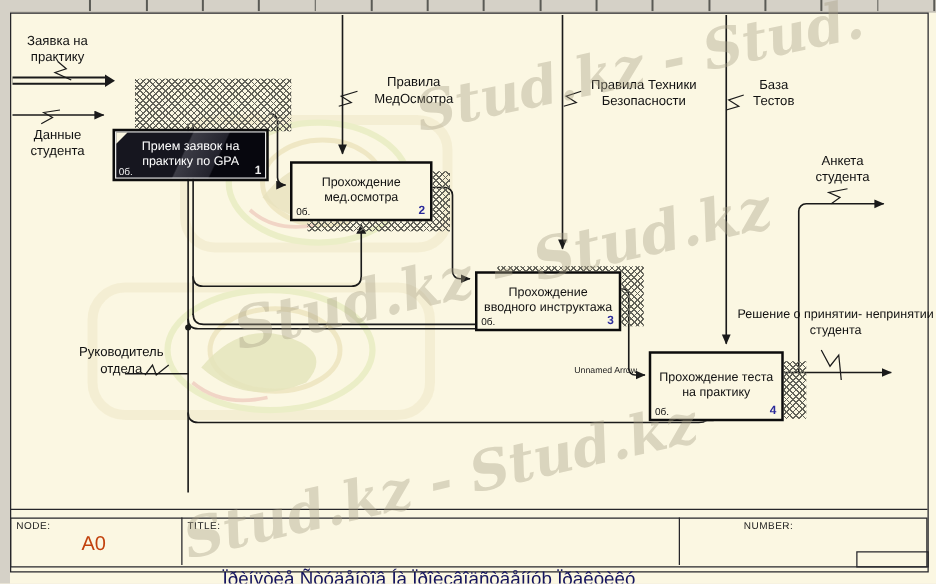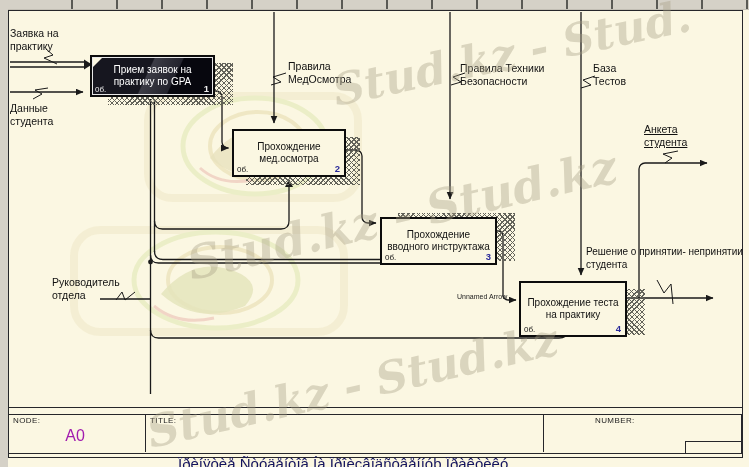--- a/index.html
+++ b/index.html
@@ -9,46 +9,46 @@
   .top-strip{position:absolute;left:0;top:0;width:749px;height:9px;background:#d5d1c7;
     background-image:repeating-linear-gradient(90deg,transparent 0 43.5px,#5a5a55 43.5px 45px);
     background-position:28px 0;border-bottom:1px solid #c2beb4;}
   .left-strip{position:absolute;left:0;top:0;width:8px;height:467px;background:#d5d1c7;}
   
   .sheet{position:absolute;left:8px;top:10px;width:733px;height:446px;border:1.6px solid #26262a;}
   .diag-bottom-line{position:absolute;left:8px;top:407px;width:734px;height:0;border-top:1.3px solid #26262a;}
   .kit-row{position:absolute;left:8px;top:414px;width:732px;height:38px;border:1.3px solid #26262a;}
   .kit-div{position:absolute;top:414px;height:38px;width:0;border-left:1.3px solid #26262a;}
   .kit-label{position:absolute;font-size:8px;letter-spacing:.4px;color:#222;}
-  .node-value{position:absolute;left:40px;top:427px;width:70px;text-align:center;font-size:16px;color:#a21caf;}
+  .node-value{position:absolute;left:40px;top:427px;width:70px;text-align:center;font-size:16px;color:#c2410c;}
   .title-value{position:absolute;left:178px;top:424px;font-size:15px;color:#14145e;white-space:nowrap;margin-top:31px;}
   .number-box{position:absolute;left:685px;top:441px;width:56px;height:11px;border:1.2px solid #26262a;}
   
   .shadow{position:absolute;
     background-image:repeating-linear-gradient(45deg,#63635a 0 1px,transparent 1px 3.6px),
                      repeating-linear-gradient(-45deg,#63635a 0 1px,transparent 1px 3.6px);}
   .box{position:absolute;border:2px solid #0c0c0c;background:#fbf7e2;display:flex;
        align-items:center;justify-content:center;text-align:center;
        font-size:10px;line-height:1.25;padding:1px 3px;box-sizing:border-box;}
   .box .cost{position:absolute;left:3px;bottom:0;font-size:8px;}
   .box .num{position:absolute;right:4px;bottom:0;font-size:9.5px;color:#2a2a9a;font-weight:bold;}
   .box.dark{background:linear-gradient(115deg,#16161f 45%,#3c3c46 46%,#23232d 66%,#07070e 67%);
-       color:#fff;box-shadow:inset 0 0 0 1px #e8e8e8;}
+       color:#fff;box-shadow:inset 0 0 0 1px #e8e8e8;margin-top:48px;}
   .box.dark .cost,.box.dark .num{color:#eee;}
   .box.dark::before{content:"";position:absolute;left:1px;top:1px;width:0;height:0;
        border-top:9px solid #fbf7e2;border-right:9px solid transparent;}
   
   .lbl{position:absolute;font-size:10.5px;line-height:1.25;white-space:pre-line;}
   .lbl.tiny{font-size:7px;color:#222;}
   
   .wm{position:absolute;font-family:"DejaVu Serif",serif;font-style:italic;font-weight:bold;
       color:#a79f85;opacity:.38;white-space:nowrap;transform-origin:left top;pointer-events:none;z-index:9;}
   .logo{position:absolute;opacity:.5;pointer-events:none;z-index:0;}
   svg.net{position:absolute;left:0;top:0;z-index:2;}
-  .box,.shadow,.lbl{z-index:3;}
+  .box,.shadow,.lbl{z-index:3;text-align:center;}
 </style>
 </head>
 <body>
 
 <div class="stage">
 
   <svg class="logo" width="230" height="120" style="left:140px;top:88px;">
     <rect x="8" y="8" width="210" height="102" rx="24" fill="none" stroke="#efe7c6" stroke-width="8"></rect>
     <ellipse cx="115" cy="58" rx="72" ry="48" fill="none" stroke="#dde6ad" stroke-width="5"></ellipse>
     <ellipse cx="118" cy="58" rx="48" ry="34" fill="none" stroke="#e4d9a8" stroke-width="4"></ellipse>
@@ -144,21 +144,21 @@
   <div class="lbl" style="left:10px;top:27px;width:72px;">Заявка на
 практику</div>
   <div class="lbl" style="left:10px;top:102px;width:72px;">Данные
 студента</div>
   <div class="lbl" style="left:460px;top:62px;width:110px;">Правила Техники
 Безопасности</div>
   <div class="lbl" style="left:288px;top:60px;width:86px;">Правила
 МедОсмотра</div>
   <div class="lbl" style="left:593px;top:62px;width:52px;">База
 Тестов</div>
-  <div class="lbl" style="left:644px;top:123px;width:60px;text-decoration:underline;">Анкета
+  <div class="lbl" style="left:644px;top:123px;width:60px;">Анкета
 студента</div>
   <div class="lbl" style="left:586px;top:246px;width:165px;font-size:10px;">Решение о принятии- непринятии
 студента</div>
   <div class="lbl" style="left:52px;top:276px;width:90px;">Руководитель
 отдела</div>
   <div class="lbl tiny" style="left:457px;top:293px;width:55px;">Unnamed Arrow</div>
 
   <div class="diag-bottom-line"></div>
   <div class="kit-row"></div>
   <div class="kit-div" style="left:145px;"></div>

